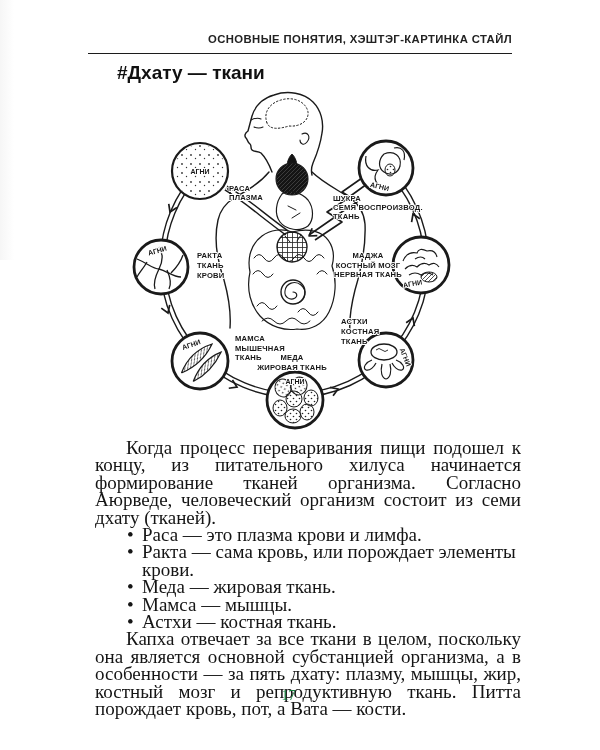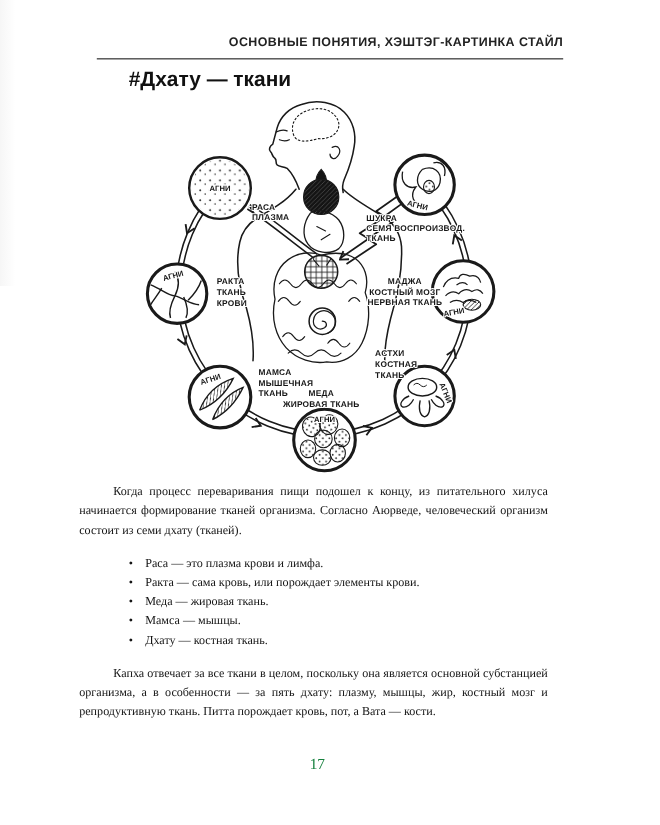--- a/index.html
+++ b/index.html
@@ -8,24 +8,24 @@
   .edge-shade{position:absolute;left:0;top:0;width:14px;height:260px;
         background:linear-gradient(90deg,#ededed,#fff);opacity:.5;}
   .running-head{position:absolute;top:33px;left:88px;width:424px;text-align:right;
         font-family:"Liberation Sans",sans-serif;font-weight:700;font-size:11.3px;
         letter-spacing:.4px;color:#222;}
   .head-rule{position:absolute;top:53px;left:88px;width:424px;height:0;
         border-top:1.8px solid #1c1c1c;}
   .chapter-title{position:absolute;top:62px;left:117px;
         font-family:"Liberation Sans",sans-serif;font-weight:700;font-size:19px;color:#111;}
   .diagram{position:absolute;left:116px;top:83px;width:364px;height:362px;}
-  .text-block{position:absolute;left:72px;top:439px;width:426px;
-        font-size:11px;line-height:17.4px;text-align:justify;}
+  .text-block{position:absolute;left:95px;top:439px;width:426px;
+        font-size:19px;line-height:17.4px;text-align:justify;}
   .text-block p{margin:0;text-indent:31px;}
-  .text-block ul{margin:13px;padding:0;list-style:none;}
+  .text-block ul{margin:0;padding:0;list-style:none;}
   .text-block li{position:relative;padding-left:47px;text-align:left;}
   .text-block li::before{content:"\2022";position:absolute;left:32px;top:0;}
   .page-number{position:absolute;top:688px;left:88px;width:401px;text-align:center;
         font-size:14px;color:#15803d;}
   svg text{font-family:"Liberation Sans",sans-serif;font-weight:700;fill:#161616;
         paint-order:stroke;stroke:#fff;stroke-width:2px;stroke-linejoin:round;}
   svg .node-label{font-size:7.6px;letter-spacing:.2px;}
   svg .agni{font-size:7px;}
 </style>
 </head>
@@ -221,19 +221,19 @@
     </g>
   </svg>
 
   <div class="text-block">
     <p>Когда процесс переваривания пищи подошел к концу, из питательного хилуса начинается формирование тканей организма. Согласно Аюрведе, человеческий организм состоит из семи дхату (тканей).</p>
     <ul>
       <li>Раса — это плазма крови и лимфа.</li>
       <li>Ракта — сама кровь, или порождает элементы крови.</li>
       <li>Меда — жировая ткань.</li>
       <li>Мамса — мышцы.</li>
-      <li>Дхату — костная ткань.</li>
+      <li>Астхи — костная ткань.</li>
     </ul>
     <p>Капха отвечает за все ткани в целом, поскольку она является основной субстанцией организма, а в особенности — за пять дхату: плазму, мышцы, жир, костный мозг и репродуктивную ткань. Питта порождает кровь, пот, а Вата — кости.</p>
   </div>
 
   <div class="page-number">17</div>
 </div>
 
 </body></html>

